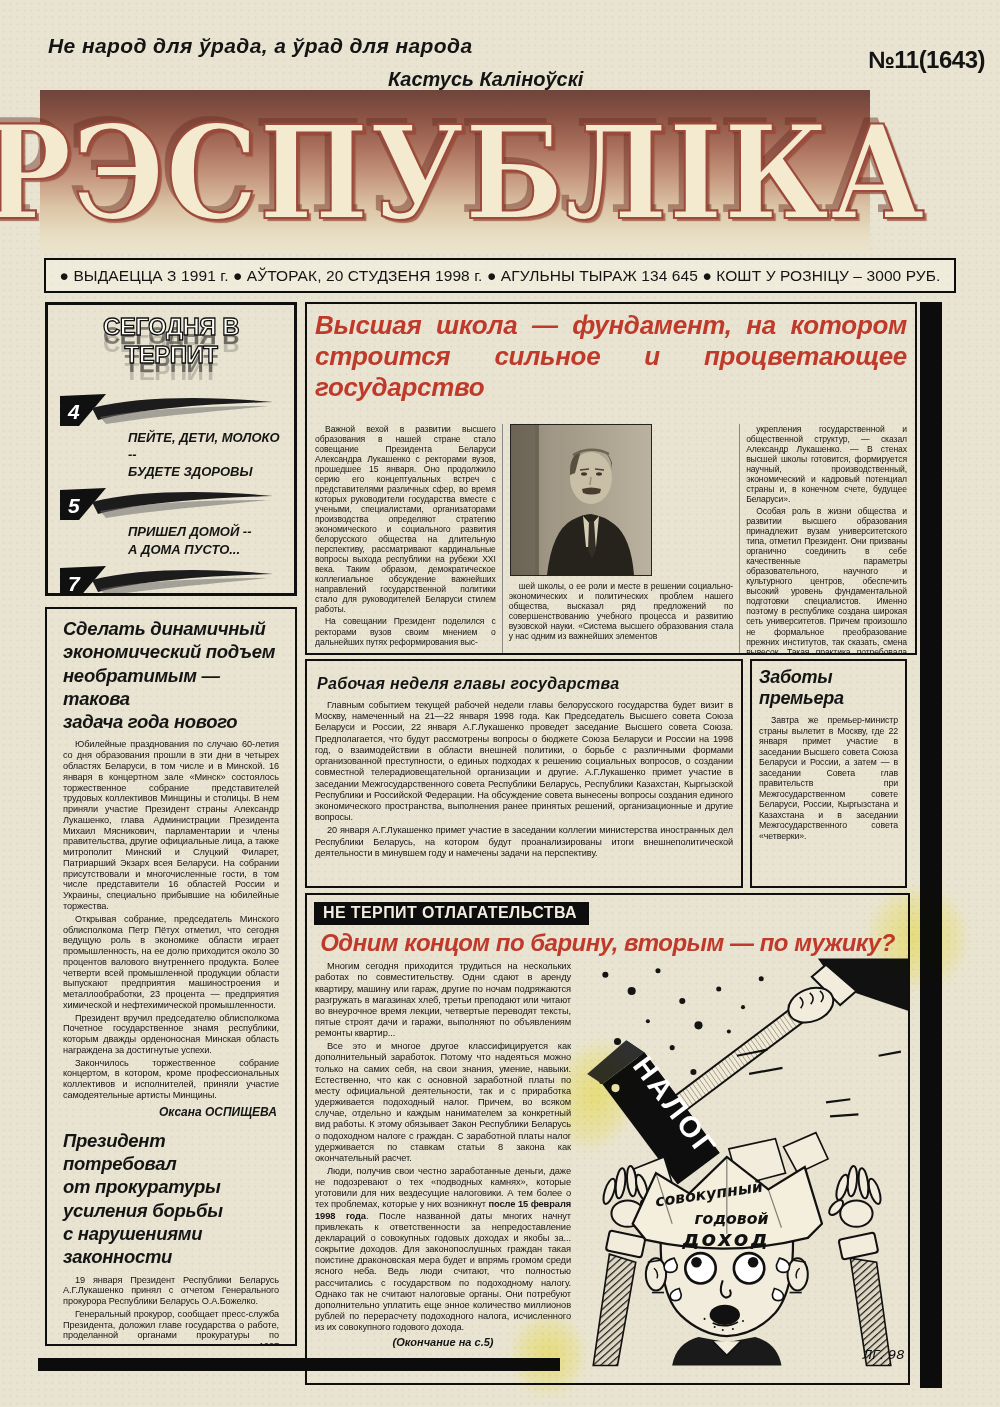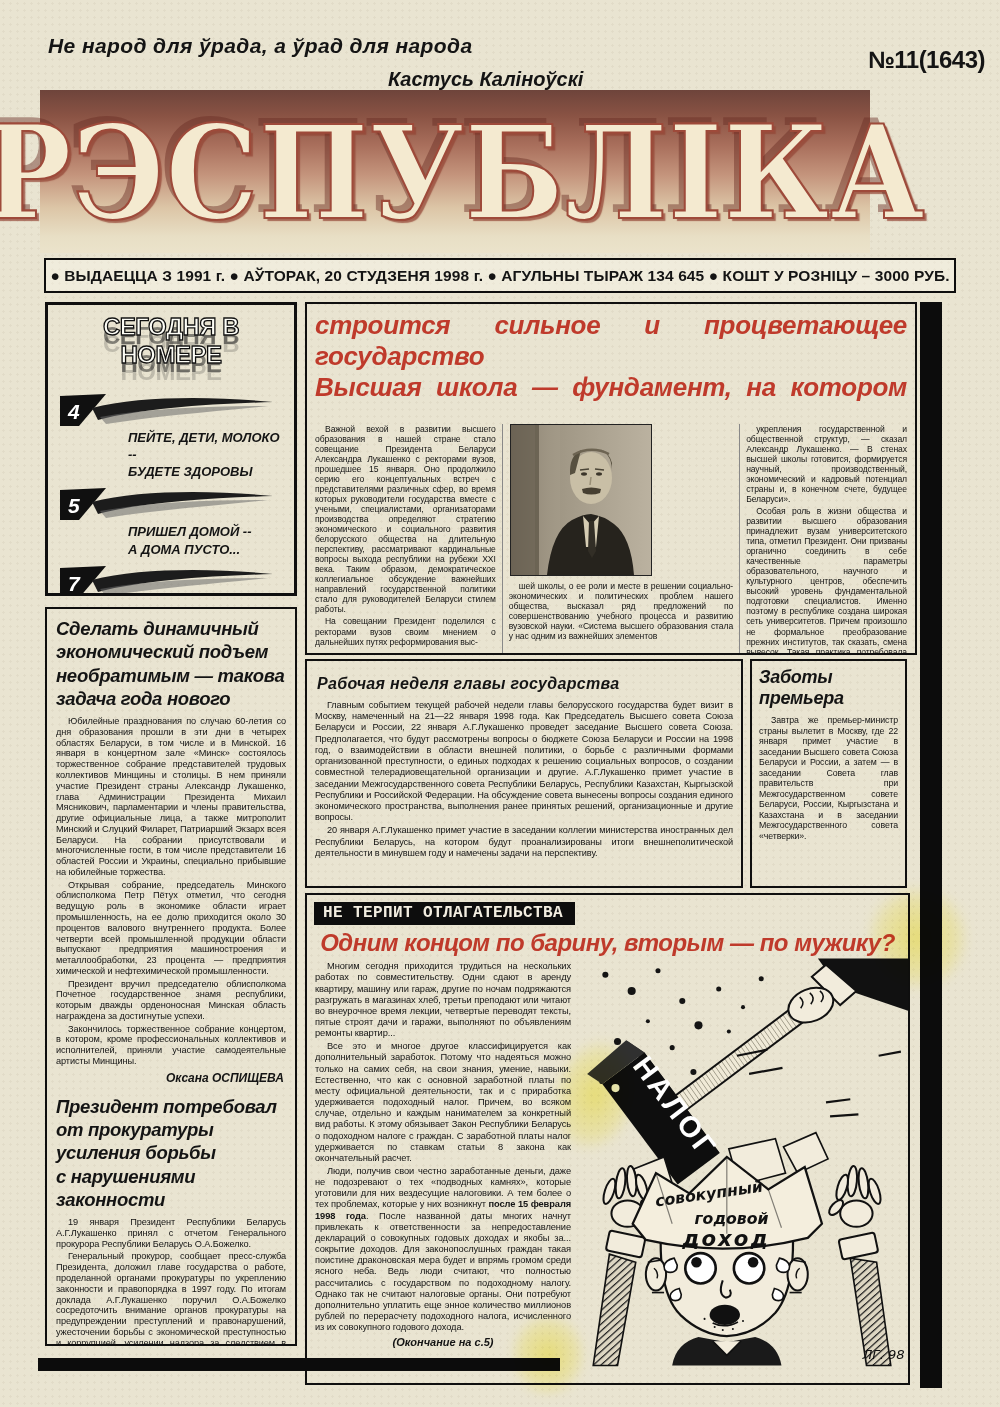--- a/index.html
+++ b/index.html
@@ -18,37 +18,37 @@
   
   .masthead{left:40px;top:90px;width:830px;height:163px;display:flex;align-items:center;justify-content:center;
     background:linear-gradient(180deg,#6e443b 0%,#8a5344 16%,#a96f5c 34%,#c4947c 52%,#dcc5a6 72%,#e8dfc5 90%,#ebe3cb 100%);}
   .masthead-text{font-family:"DejaVu Serif","Liberation Serif",serif;font-weight:bold;font-size:116px;line-height:1;
     color:#f4ead0;letter-spacing:1px;-webkit-text-stroke:2px #9e4a3a;
     text-shadow:-6px -5px 0 rgba(104,44,36,.45),3px 3px 1px rgba(148,70,54,.75);
     transform:scaleY(1.12);}
 
   
   .dateline{left:44px;top:258px;width:908px;height:31px;border:2px solid #0d0d0d;
-    font-size:15.5px;font-weight:bold;line-height:31px;text-align:center;letter-spacing:.1px;background:rgba(255,253,242,.35);}
+    font-size:15.5px;font-weight:normal;line-height:31px;text-align:center;letter-spacing:.1px;background:rgba(255,253,242,.35);}
 
   
   .nbox{border:2px solid #0f0f0f;box-sizing:border-box;overflow:hidden;}
 
   
   .toc-box{left:45px;top:302px;width:252px;height:294px;border-width:3px;padding:6px 10px;}
   .toc-title{font-size:24px;font-weight:bold;text-align:center;letter-spacing:-.5px;color:#fdfdf6;
     -webkit-text-stroke:1.3px #101010;
     text-shadow:0 9px 0 rgba(25,25,25,.5),0 17px 0 rgba(25,25,25,.2);
     margin:2px 0 24px 0;}
   .toc-item{margin-bottom:7px;}
   .toc-item svg{display:block;width:218px;height:34px;}
   .toc-text{font-size:13px;font-weight:bold;font-style:italic;line-height:1.32;margin:2px 0 0 70px;white-space:pre-line;}
 
   
-  .jubilee-box{left:45px;top:607px;width:252px;height:739px;padding:8px 9px;}
+  .jubilee-box{left:45px;top:607px;width:252px;height:739px;padding:8px 16px;}
   .blk-headline{font-size:18.5px;font-weight:bold;font-style:italic;line-height:1.26;white-space:pre-line;
     letter-spacing:-.3px;margin:2px 0 6px 0;}
   p.bp{margin:0 0 2px 0;text-align:justify;text-indent:12px;letter-spacing:-.1px;}
   p.noind{text-indent:0;}
   .jub-p{font-size:9.2px;line-height:1.17;}
   .author-line{text-align:right;font-size:12px;font-weight:bold;font-style:italic;margin:4px 2px 10px 0;}
 
   
   .main-box{left:305px;top:302px;width:612px;height:353px;padding:6px 8px;}
   .main-headline div{color:#bf3a2b;font-size:26px;font-weight:bold;font-style:italic;line-height:1.2;
@@ -68,21 +68,21 @@
   .ww-p{font-size:9.2px;line-height:1.22;}
 
   
   .pm-box{left:750px;top:659px;width:157px;height:229px;padding:4px 7px;}
   .pm-headline{font-size:18px;font-weight:bold;font-style:italic;letter-spacing:-.3px;margin:2px 0 6px 0;}
   .pm-p{font-size:8.8px;line-height:1.2;}
 
   
   .tax-box{left:305px;top:893px;width:605px;height:492px;}
   .tax-kicker{display:inline-block;margin:7px 0 0 7px;padding:2px 12px 3px 9px;background:#0d0d0d;color:#f2ede0;
-    font-size:16px;font-weight:bold;letter-spacing:.4px;font-family:Liberation Mono, monospace;}
+    font-size:16px;font-weight:bold;letter-spacing:.4px;}
   .tax-headline{color:#bf3a2b;font-size:24px;font-weight:bold;font-style:italic;letter-spacing:-.5px;
     margin:5px 8px 2px 8px;line-height:1.05;text-align:center;}
   .tax-body{position:relative;margin:6px 8px 0 8px;height:410px;}
   .tax-col{width:256px;}
   .tax-p{font-size:9.3px;line-height:1.2;}
   .cartoon-wrap{position:absolute;left:260px;top:-6px;width:334px;height:414px;}
   .cartoon-wrap svg{width:100%;height:100%;}
 
   
   .right-bar{left:920px;top:302px;width:22px;height:1086px;background:#0c0c0c;}
@@ -102,21 +102,21 @@
   <div class="abs motto-author">Кастусь  Каліноўскі</div>
   <div class="abs issue-no">№11(1643)</div>
 
   <div class="abs masthead">
     <div class="masthead-text">РЭСПУБЛІКА</div>
   </div>
 
   <div class="abs dateline">● ВЫДАЕЦЦА  З 1991 г. ● АЎТОРАК, 20 СТУДЗЕНЯ 1998 г. ● АГУЛЬНЫ ТЫРАЖ 134 645 ● КОШТ У РОЗНІЦУ – 3000 РУБ.</div>
 
   <aside class="abs nbox toc-box">
-    <div class="toc-title">СЕГОДНЯ В НОМЕРЕ</div>
+    <div class="toc-title">СЕГОДНЯ В ТЕРПИТ</div>
 
     <div class="toc-item">
       <svg viewBox="0 0 218 34">
         <path d="M2 3 L48 1 L21 33 L2 33 Z" fill="#101010"></path>
         <path d="M34 15 C 80 3, 152 3, 215 9 C 152 11, 86 15, 40 27 Z" fill="#1c1c1c"></path>
         <path d="M42 24 C 92 15, 152 13, 210 13 C 152 19, 98 23, 48 31 Z" fill="#6a6a6a" opacity="0.55"></path>
         <text x="10" y="26" font-size="21" font-weight="bold" font-style="italic" fill="#ffffff">4</text>
       </svg>
       <div class="toc-text">ПЕЙТЕ, ДЕТИ, МОЛОКО --
 БУДЕТЕ  ЗДОРОВЫ</div>
@@ -159,22 +159,22 @@
 от  прокуратуры
 усиления  борьбы
 с  нарушениями  законности</h2>
     <p class="bp jub-p">19 января Президент Республики Беларусь А.Г.Лукашенко принял с отчетом Генерального прокурора Республики Беларусь О.А.Божелко.</p>
     <p class="bp jub-p">Генеральный прокурор, сообщает пресс-служба Президента, доложил главе государства о работе, проделанной органами прокуратуры по укреплению законности и правопорядка в 1997 году. По итогам доклада А.Г.Лукашенко поручил О.А.Божелко сосредоточить внимание органов прокуратуры на предупреждении преступлений и правонарушений, ужесточении борьбы с экономической преступностью и коррупцией, усилении надзора за следствием в органах внутренних дел и Комитета государственной безопасности, повышении эффективности надзора за рассмотрением дел в судах.</p>
 
   </section>
 
   <section class="abs nbox main-box">
     <div class="main-headline">
+      <div>Высшая  школа  —  фундамент,  на  котором</div>
       <div>строится сильное и процветающее государство</div>
-      <div>Высшая  школа  —  фундамент,  на  котором</div>
     </div>
     <div class="main-cols">
       <div class="mcol c1">
         <p>Важной вехой в развитии высшего образования в нашей стране стало совещание Президента Беларуси Александра Лукашенко с ректорами вузов, прошедшее 15 января. Оно продолжило серию его концептуальных встреч с представителями различных сфер, во время которых руководители государства вместе с учеными, специалистами, организаторами производства определяют стратегию экономического и социального развития белорусского общества на длительную перспективу, рассматривают кардинальные вопросы выхода республики на рубежи XXI века. Таким образом, демократическое коллегиальное обсуждение важнейших направлений государственной политики стало для руководителей Беларуси стилем работы.</p>
         <p>На совещании Президент поделился с ректорами вузов своим мнением о дальнейших путях реформирования выс-</p>
       </div>
       <div class="mcol c2">
         <div class="photo-frame">
           <svg viewBox="0 0 140 150" width="140" height="150">
             <defs>

